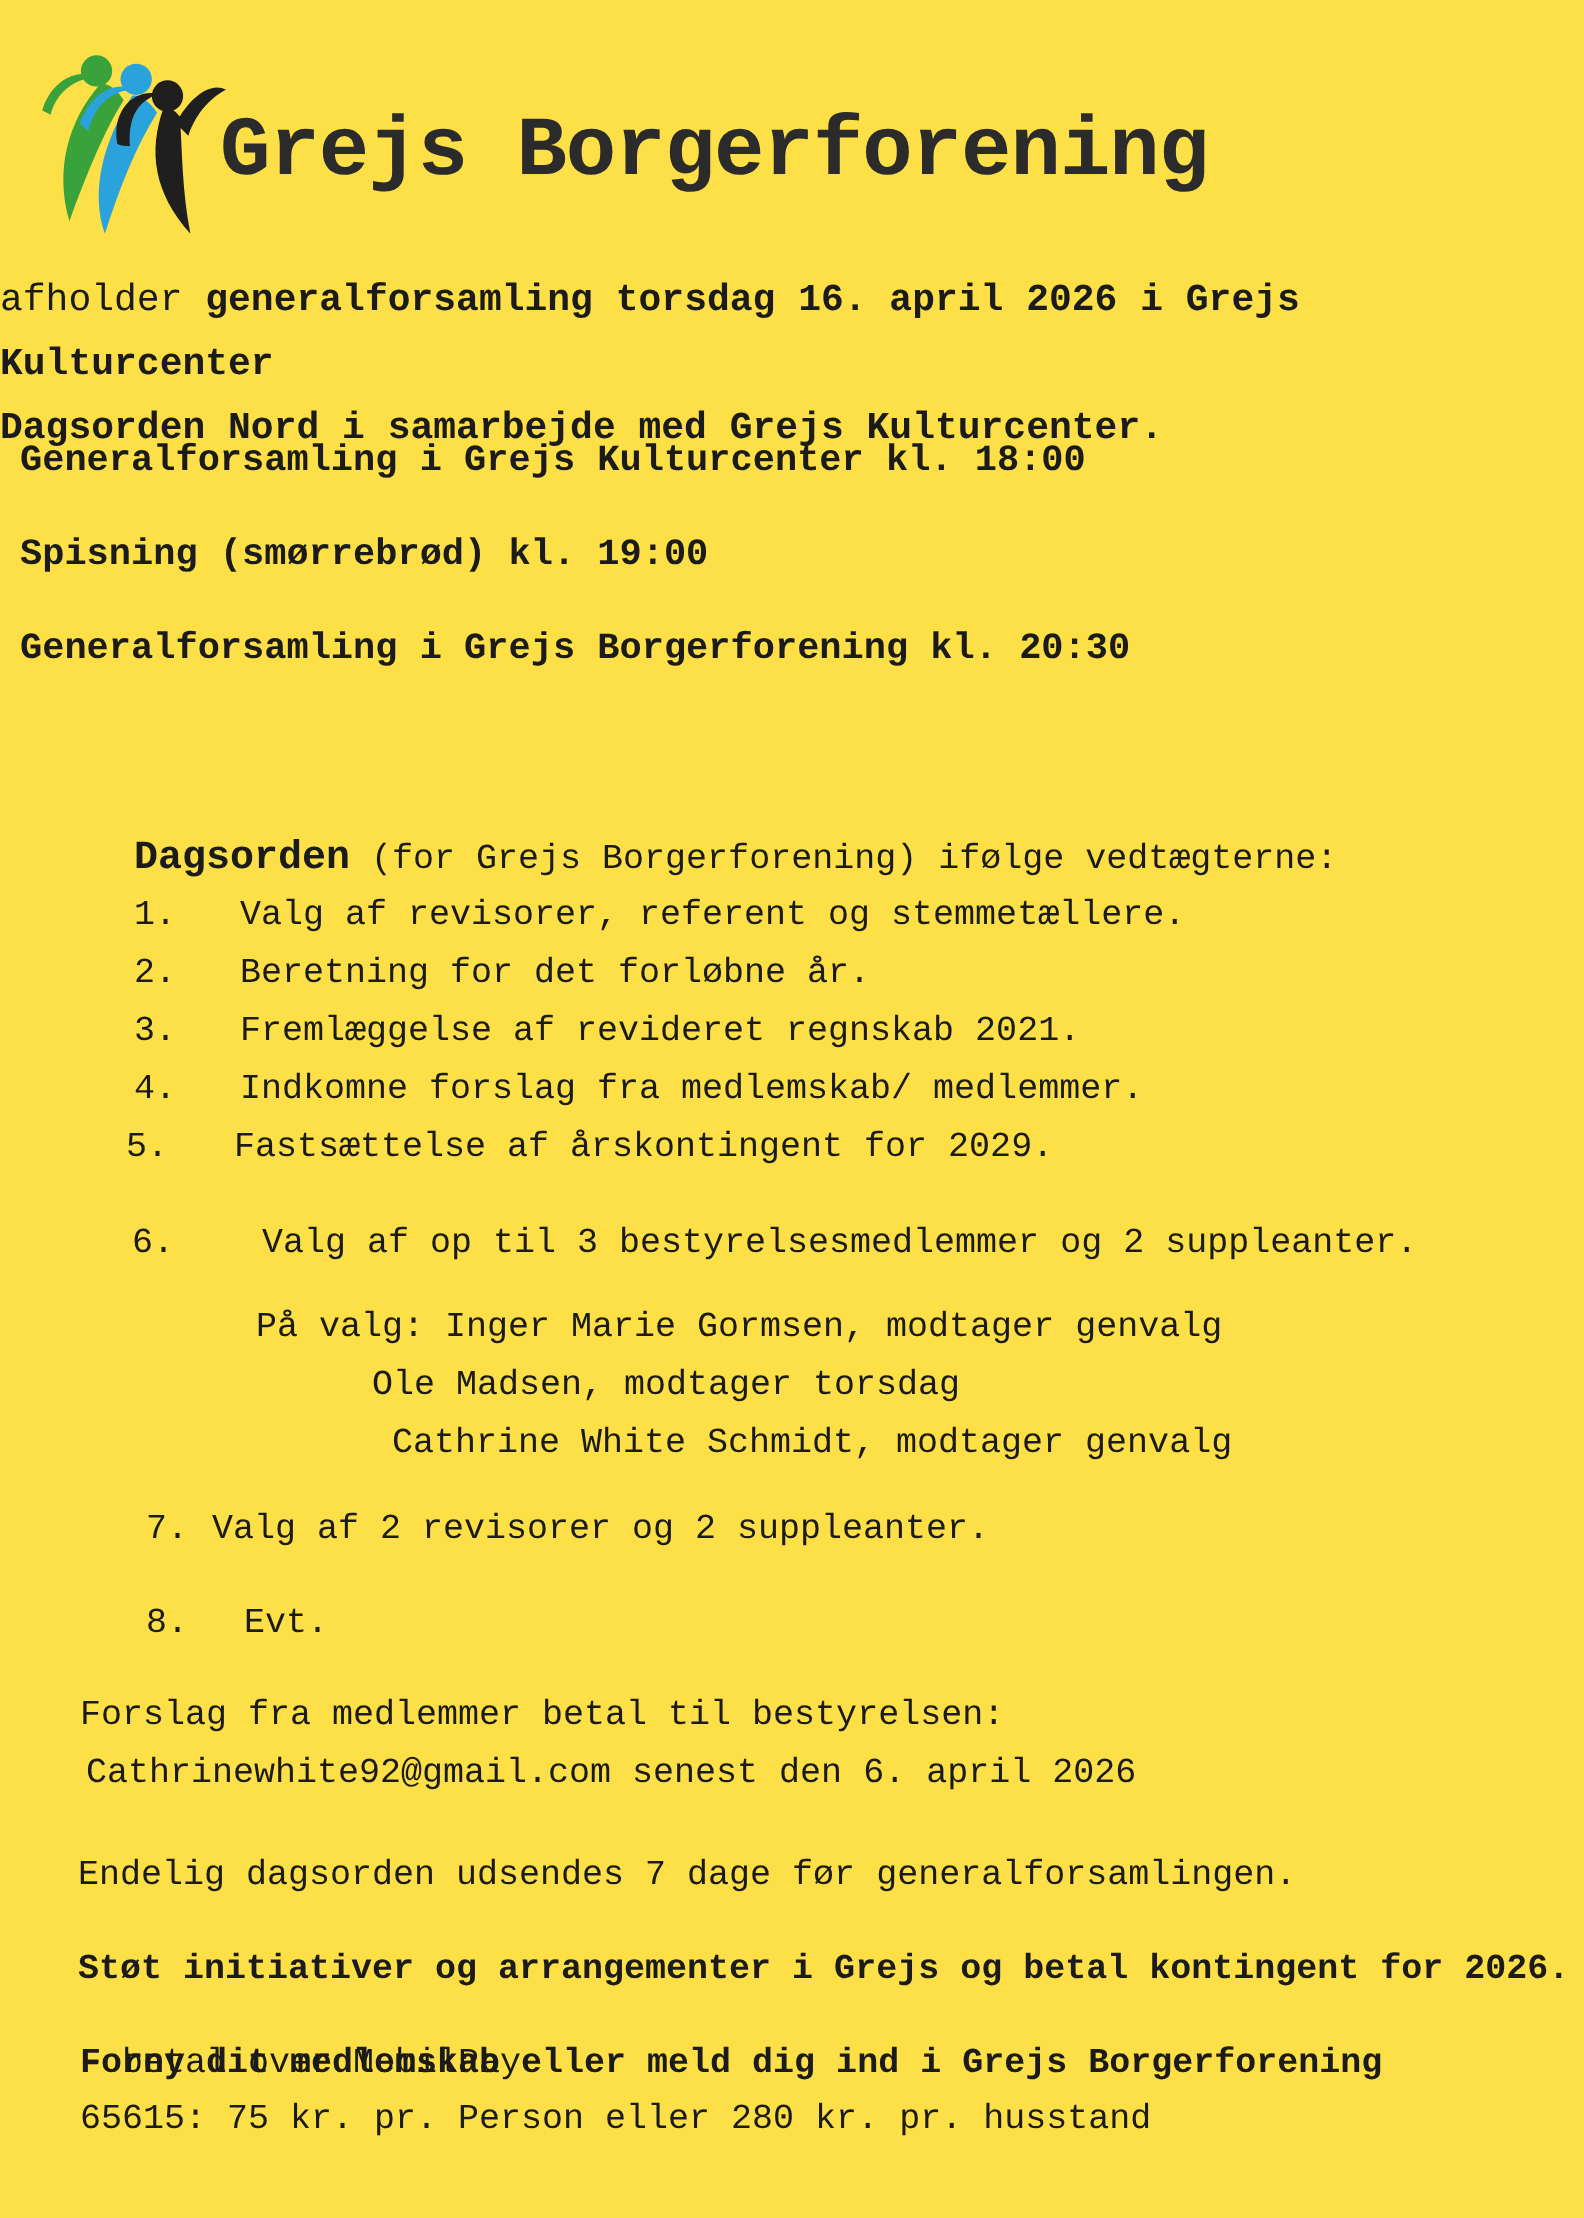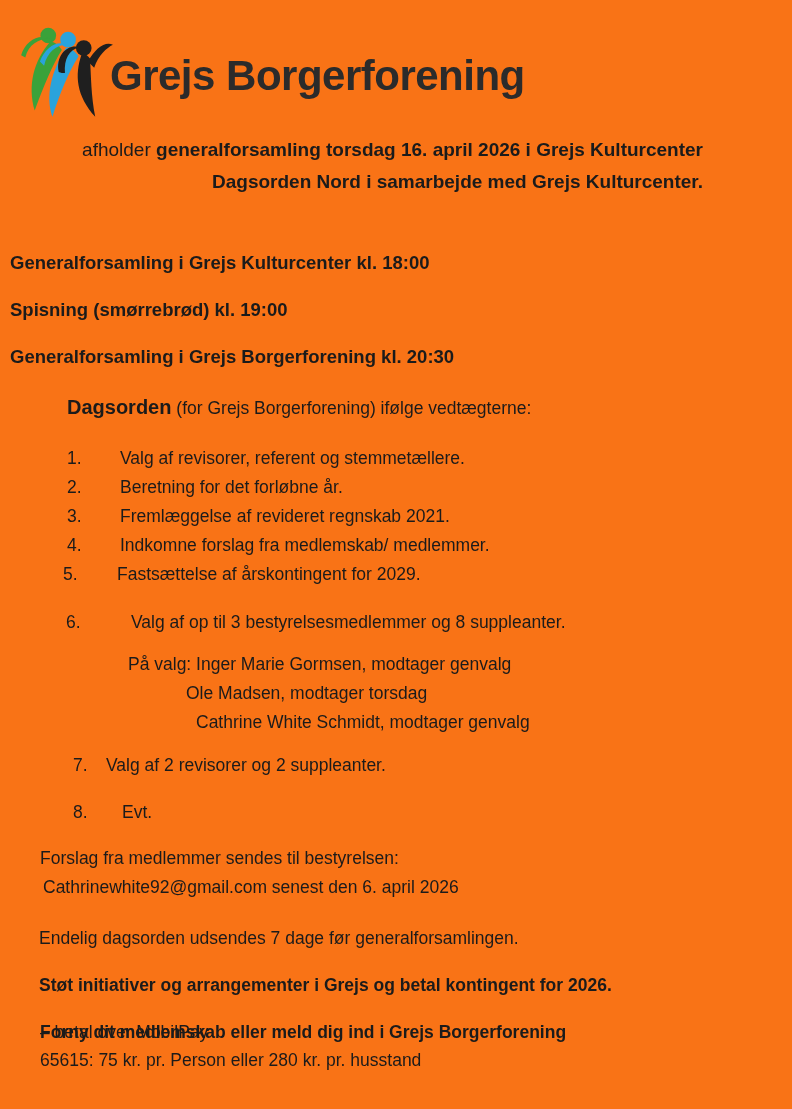--- a/index.html
+++ b/index.html
@@ -1,34 +1,34 @@
 <!DOCTYPE html>
 <html><head>
 <meta charset="utf-8">
 <style>
   html,body{margin:0;padding:0;background:#fff;}
   .page{
-    position:relative;width:792px;height:1109px;background:#f97316;
-    font-family:Liberation Sans, sans-serif;color:#1b1b1b;overflow:hidden;
+    position:relative;width:792px;height:1109px;background:#fde047;
+    font-family:Liberation Mono, monospace;color:#1b1b1b;overflow:hidden;
   }
   .abs{position:absolute;left:0;right:0;white-space:nowrap;}
   .b{font-weight:bold;}
   
   .logo{position:absolute;top:24px;left:18px;height:96px;display:flex;align-items:center;}
   .logo svg{display:block;}
   .logo-text{
     font-size:42px;font-weight:600;letter-spacing:-0.5px;color:#2b2b2b;
     margin-left:-4px;margin-top:8px;
   }
   
-  .intro{position:absolute;top:134px;left:0;width:703px;text-align:right;
+  .intro{position:absolute;top:134px;left:0;width:703px;text-align:left;
     font-size:19px;line-height:32px;}
   
   .sched{font-size:18.5px;font-weight:bold;}
-  .sched span{position:absolute;left:10px;margin-top:32px;}
+  .sched span{position:absolute;left:10px;}
   
   .dags{left:67px;right:auto;}
   .dags .t1{font-size:20px;font-weight:bold;}
   .dags .t2{font-size:17.5px;}
   
   .item{font-size:17.5px;}
   .item .num{position:absolute;}
   .item .txt{position:absolute;}
   
   .pv,.fp{font-size:17.5px;}
@@ -73,21 +73,21 @@
   <div class="abs sched" style="top:220px">
       <span>Generalforsamling i Grejs Kulturcenter kl. 18:00</span>
     </div>
   <div class="abs sched" style="top:267px">
       <span>Spisning (smørrebrød) kl. 19:00</span>
     </div>
   <div class="abs sched" style="top:314px">
       <span>Generalforsamling i Grejs Borgerforening kl. 20:30</span>
     </div>
 
-  <div class="abs dags" style="top:396px"><span class="t1">Dagsorden</span><span class="t2"> (for Grejs Borgerforening) ifølge vedtægterne:</span></div>
+  <div class="abs dags" style="top:418px"><span class="t1">Dagsorden</span><span class="t2"> (for Grejs Borgerforening) ifølge vedtægterne:</span></div>
 
   <div class="abs item" style="top:448px">
       <span class="num" style="left:67px">1.</span>
       <span class="txt" style="left:120px">Valg af revisorer, referent og stemmetællere.</span>
     </div>
   <div class="abs item" style="top:477px">
       <span class="num" style="left:67px">2.</span>
       <span class="txt" style="left:120px">Beretning for det forløbne år.</span>
     </div>
   <div class="abs item" style="top:506px">
@@ -97,21 +97,21 @@
   <div class="abs item" style="top:535px">
       <span class="num" style="left:67px">4.</span>
       <span class="txt" style="left:120px">Indkomne forslag fra medlemskab/ medlemmer.</span>
     </div>
   <div class="abs item" style="top:564px">
       <span class="num" style="left:63px">5.</span>
       <span class="txt" style="left:117px">Fastsættelse af årskontingent for 2029.</span>
     </div>
   <div class="abs item" style="top:612px">
       <span class="num" style="left:66px">6.</span>
-      <span class="txt" style="left:131px">Valg af op til 3 bestyrelsesmedlemmer og 8 suppleanter.</span>
+      <span class="txt" style="left:131px">Valg af op til 3 bestyrelsesmedlemmer og 2 suppleanter.</span>
     </div>
 
   <div class="abs pv" style="top:654px">
       <span style="left:128px">På valg: Inger Marie Gormsen, modtager genvalg</span>
     </div>
   <div class="abs pv" style="top:683px">
       <span style="left:186px">Ole Madsen, modtager torsdag</span>
     </div>
   <div class="abs pv" style="top:712px">
       <span style="left:196px">Cathrine White Schmidt, modtager genvalg</span>
@@ -120,21 +120,21 @@
   <div class="abs item" style="top:755px">
       <span class="num" style="left:73px">7.</span>
       <span class="txt" style="left:106px">Valg af 2 revisorer og 2 suppleanter.</span>
     </div>
   <div class="abs item" style="top:802px">
       <span class="num" style="left:73px">8.</span>
       <span class="txt" style="left:122px">Evt.</span>
     </div>
 
   <div class="abs fp" style="top:848px">
-      <span style="left:40px">Forslag fra medlemmer sendes til bestyrelsen:</span>
+      <span style="left:40px">Forslag fra medlemmer betal til bestyrelsen:</span>
     </div>
   <div class="abs fp" style="top:877px">
       <span style="left:43px">Cathrinewhite92@gmail.com senest den 6. april 2026</span>
     </div>
 
   <div class="abs fp" style="top:928px">
       <span style="left:39px">Endelig dagsorden udsendes 7 dage før generalforsamlingen.</span>
     </div>
 
   <div class="abs fp" style="top:975px">

